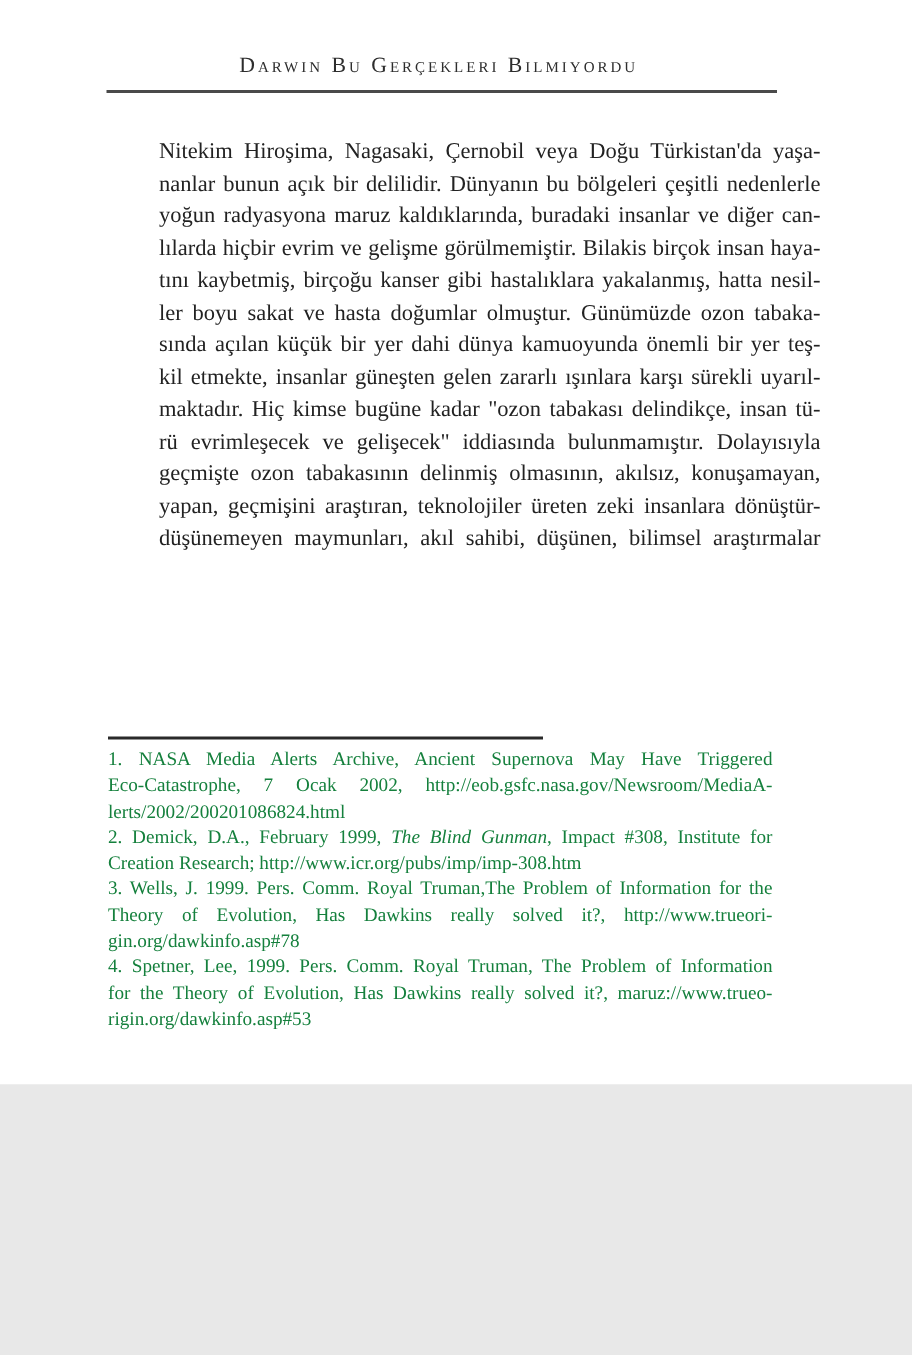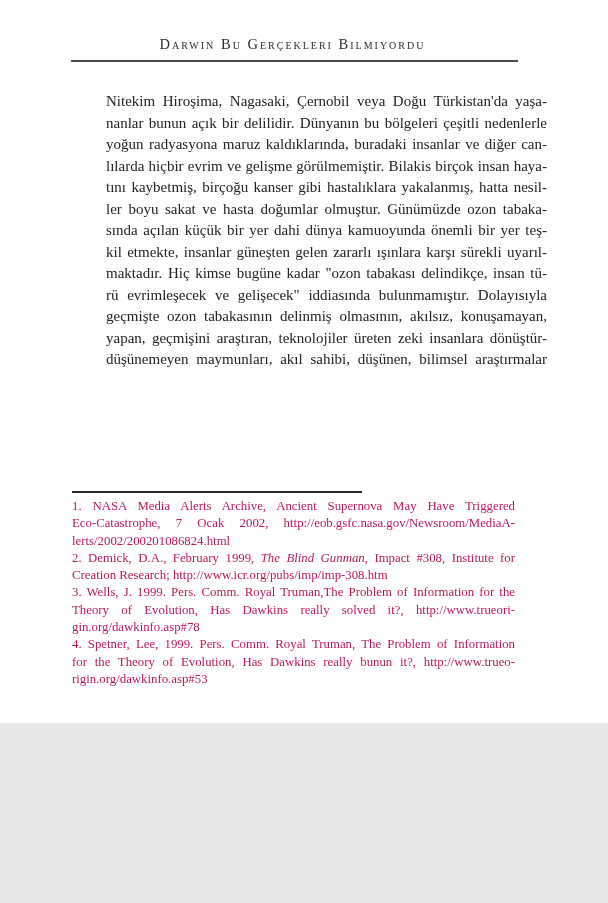--- a/index.html
+++ b/index.html
@@ -69,21 +69,21 @@
     height: 2px;
     background: #2a2a2a;
   }
   .footnotes {
     position: absolute;
     top: 498px;
     left: 72px;
     width: 443px;
     font-size: 12.8px;
     line-height: 17.3px;
-    color: #be185d;
+    color: #15803d;
   }
   .fline {
     text-align: justify;
     text-align-last: justify;
   }
   .fline.last {
     text-align: left;
     text-align-last: left;
   }
   .fline em {
@@ -153,21 +153,21 @@
   <div class="footnotes">
       <div class="fline"><span>1. NASA Media Alerts Archive, Ancient Supernova May Have Triggered</span></div>
       <div class="fline"><span>Eco-Catastrophe, 7 Ocak 2002, http://eob.gsfc.nasa.gov/Newsroom/MediaA-</span></div>
       <div class="fline last"><span>lerts/2002/200201086824.html</span></div>
       <div class="fline"><span>2. Demick, D.A., February 1999, </span><em>The Blind Gunman</em><span>, Impact #308, Institute for</span></div>
       <div class="fline last"><span>Creation Research; http://www.icr.org/pubs/imp/imp-308.htm</span></div>
       <div class="fline"><span>3. Wells, J. 1999. Pers. Comm. Royal Truman,The Problem of Information for the</span></div>
       <div class="fline"><span>Theory of Evolution, Has Dawkins really solved it?, http://www.trueori-</span></div>
       <div class="fline last"><span>gin.org/dawkinfo.asp#78</span></div>
       <div class="fline"><span>4. Spetner, Lee, 1999. Pers. Comm. Royal Truman, The Problem of Information</span></div>
-      <div class="fline"><span>for the Theory of Evolution, Has Dawkins really bunun it?, http://www.trueo-</span></div>
+      <div class="fline"><span>for the Theory of Evolution, Has Dawkins really solved it?, maruz://www.trueo-</span></div>
       <div class="fline last"><span>rigin.org/dawkinfo.asp#53</span></div>
     </div>
 
   <div class="page-footer">
     <div class="footer-author">Harun Yahya</div>
     <div class="footer-divider"></div>
     <div class="footer-pagenum">215</div>
   </div>
 
 </div>

